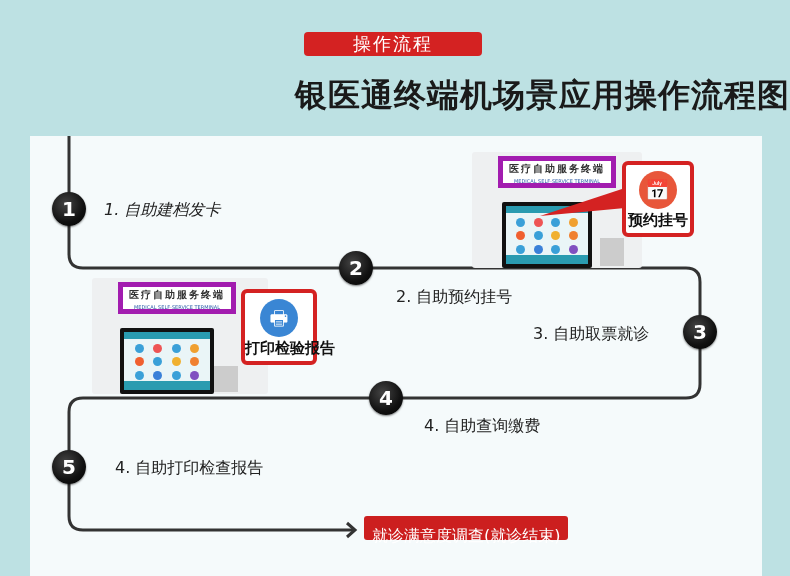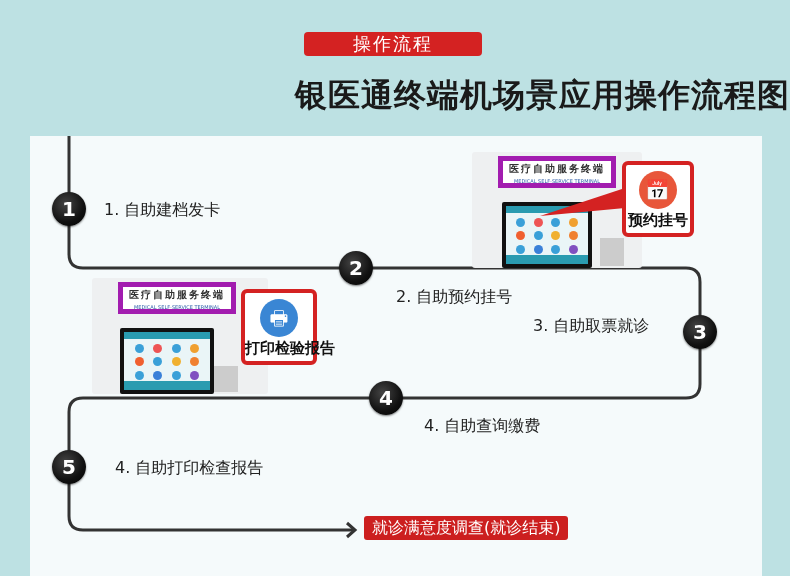--- a/index.html
+++ b/index.html
@@ -26,21 +26,21 @@
   .node {
     position:absolute; width:34px; height:34px; border-radius:50%;
     background:radial-gradient(circle at 40% 35%, #444 0%, #111 60%, #000 100%);
     color:#fff; font-weight:bold; font-size:20px; line-height:34px; text-align:center;
     box-shadow:0 1px 2px rgba(0,0,0,.5);
   }
   .step-label {
     position:absolute; font-size:16px; color:#222; white-space:nowrap;
   }
   .end-badge {
-    position:absolute; left:364px; top:516px; height:24px; padding:0 8px;
+    position:absolute; left:364px; top:516px; height:24px; padding:8px 8px;
     background:#cc1f1f; border-radius:3px; color:#fff; font-size:16px; line-height:24px; white-space:nowrap;
   }
   .kiosk {
     position:absolute; background:#eef0f1; border-radius:3px;
   }
   .kiosk .head {
     position:absolute; left:26px; top:4px; width:118px; height:32px;
     background:#fff; border:5px solid #a21caf; text-align:center;
   }
   .kiosk .head .cn { font-size:10px; font-weight:bold; color:#333; line-height:15px; letter-spacing:2px; }
@@ -139,19 +139,19 @@
   <div class="ico" style="background:#3a86d4;">🖶</div>
   <div class="lbl">打印检验报告</div>
 </div>
 
 <div class="node" style="left:52px;top:192px;">1</div>
 <div class="node" style="left:339px;top:251px;">2</div>
 <div class="node" style="left:683px;top:315px;">3</div>
 <div class="node" style="left:369px;top:381px;">4</div>
 <div class="node" style="left:52px;top:450px;">5</div>
 
-<div class="step-label" style="left:104px;top:200px;">1. 自助建档发卡</div>
+<div class="step-label" style="left:104px;top:200px;font-style:italic;">1. 自助建档发卡</div>
 <div class="step-label" style="left:396px;top:287px;">2. 自助预约挂号</div>
-<div class="step-label" style="left:533px;top:316px;">3. 自助取票就诊</div>
+<div class="step-label" style="left:533px;top:324px;">3. 自助取票就诊</div>
 <div class="step-label" style="left:424px;top:416px;">4. 自助查询缴费</div>
 <div class="step-label" style="left:115px;top:458px;">4. 自助打印检查报告</div>
 
 <div class="end-badge">就诊满意度调查(就诊结束)</div>
 
 </body></html>

